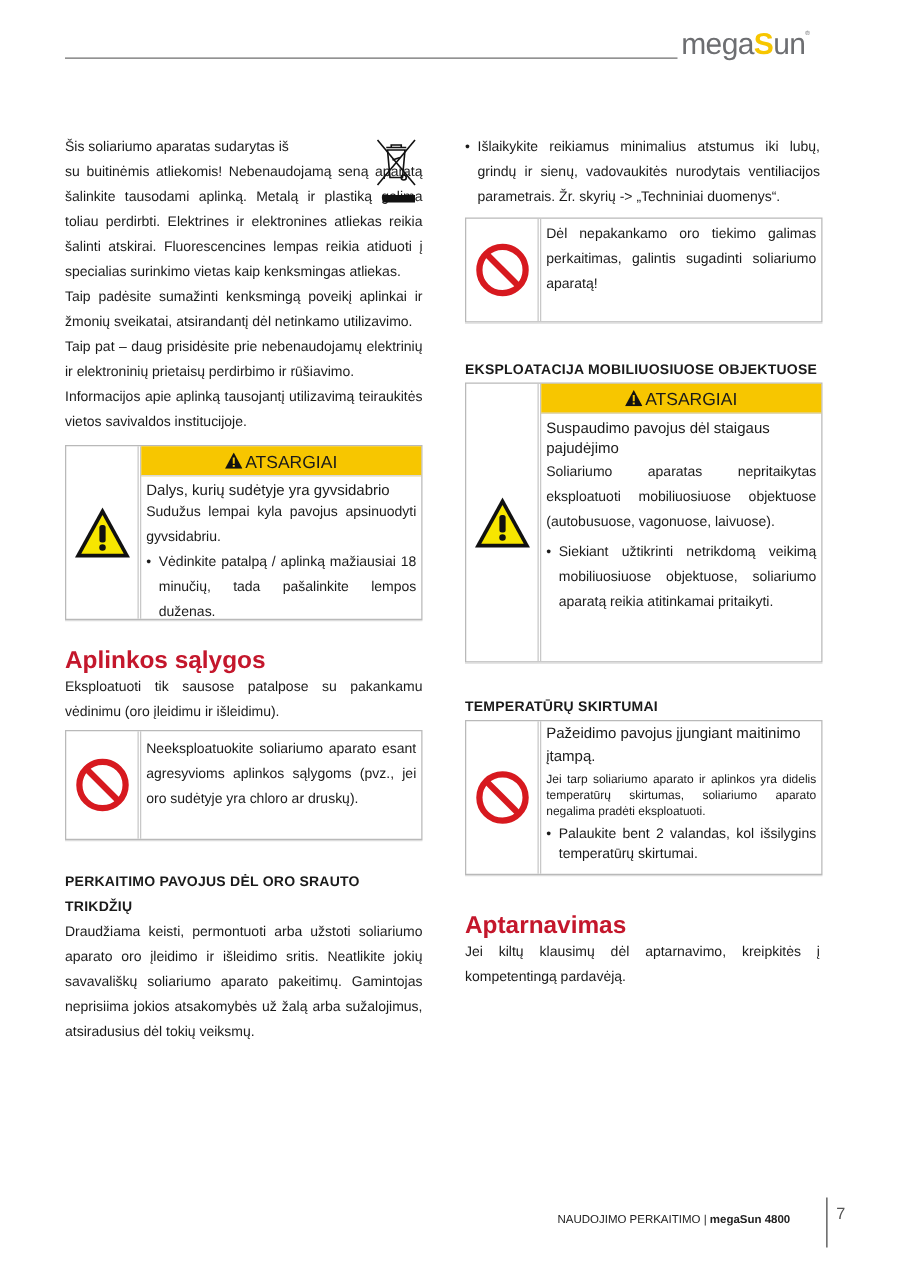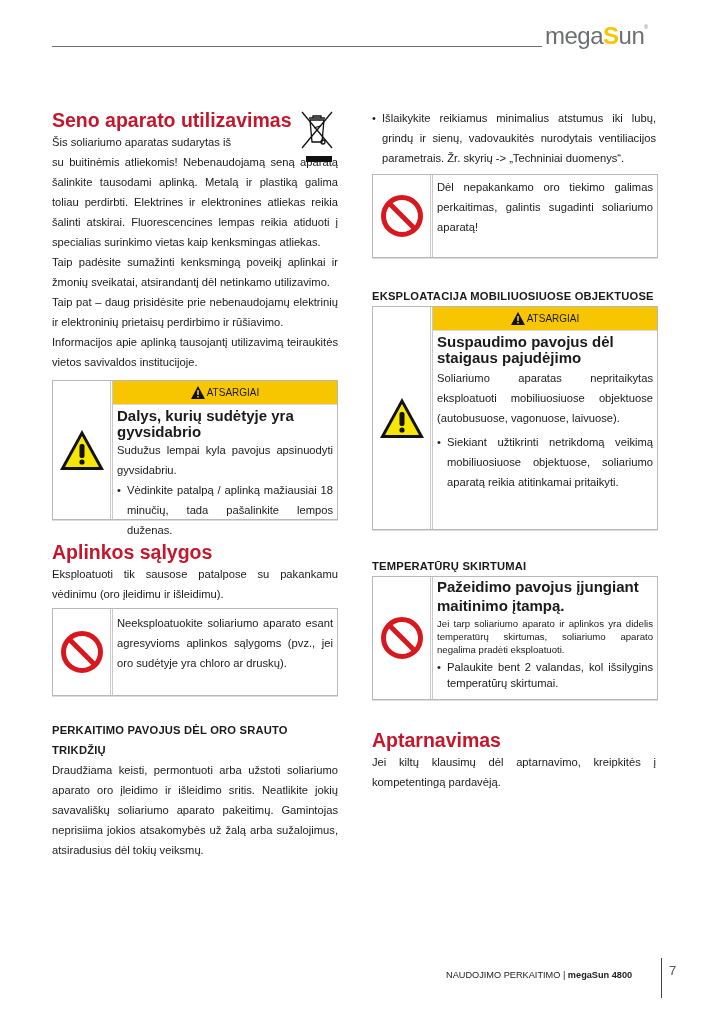--- a/index.html
+++ b/index.html
@@ -18,43 +18,42 @@
   .h1 { color: #c4172c; font-weight: bold; font-size: 19.5px; line-height: 24px; }
   .h2 { font-weight: bold; font-size: 11.2px; line-height: 20px; letter-spacing: 0.2px; }
   .p { font-size: 11.2px; line-height: 20px; text-align: justify; }
   .p.last-left { text-align-last: left; }
 
   .weee { position: absolute; left: 248px; top: 2px; width: 34px; height: 54px; }
 
   .box { width: 286px; border: 1px solid #b9b9b9; display: flex; box-shadow: 0 1px 0 #dcdcdc; }
   .box .icon-cell { width: 60px; border-right: 3px double #c8c8c8; display: flex; align-items: center; justify-content: center; }
   .box .text-cell { flex: 1; padding: 2px 4px 4px 4px; }
-  .caution-bar { background: #f7c600; height: 24px; display: flex; align-items: center; justify-content: center; font-size: 10px; color: #1a1a1a; margin: 0 -4px 3px -4px; border-bottom: 1px solid #d9d9d9; }
+  .caution-bar { background: #f7c600; height: 24px; display: flex; align-items: center; justify-content: center; font-size: 14px; color: #1a1a1a; margin: 0 -4px 3px -4px; border-bottom: 1px solid #d9d9d9; }
   .caution-bar svg { margin-right: 2px; }
-  .bold { font-weight: bold; font-size: 15px; line-height: 16px; }
+  .bold { font-weight: normal; font-size: 12px; line-height: 16px; }
   .bullet { position: relative; padding-left: 10px; font-size: 11.2px; line-height: 20px; text-align: justify; }
   .bullet::before { content: "•"; position: absolute; left: 0; top: 0; }
   .small { font-size: 9.6px; line-height: 13px; text-align: justify; }
 
   .footer-text { position: absolute; left: 446px; top: 970px; font-size: 9.2px; color: #222; }
   .footer-text b { font-weight: bold; }
   .footer-sep { position: absolute; left: 661px; top: 958px; width: 1px; height: 40px; background: #444; }
   .page-num { position: absolute; left: 669px; top: 963px; font-size: 13px; color: #555; }
 </style>
 </head>
 <body>
 
 <div class="header-line"></div>
 <div class="logo">
   <span>mega</span><span class="s">S</span><span>un</span><sup>®</sup>
 </div>
 
 <div class="col col-left">
   <section style="position:relative;">
-    <div class="h1">Seno aparato utilizavimas</div>
     <svg class="weee" viewBox="0 0 34 54">
       <g stroke="#111" stroke-width="1.3" fill="none">
         <path d="M9 8 h16 M13 8 v-2 h8 v2"></path>
         <path d="M10 10 l2 22 h10 l2 -22 z"></path>
         <circle cx="23" cy="32" r="2"></circle>
         <line x1="2" y1="2" x2="32" y2="38"></line>
         <line x1="32" y1="2" x2="2" y2="38"></line>
         <path d="M14 18 l6 -2"></path>
       </g>
       <rect x="6" y="46" width="26" height="6" fill="#111"></rect>

